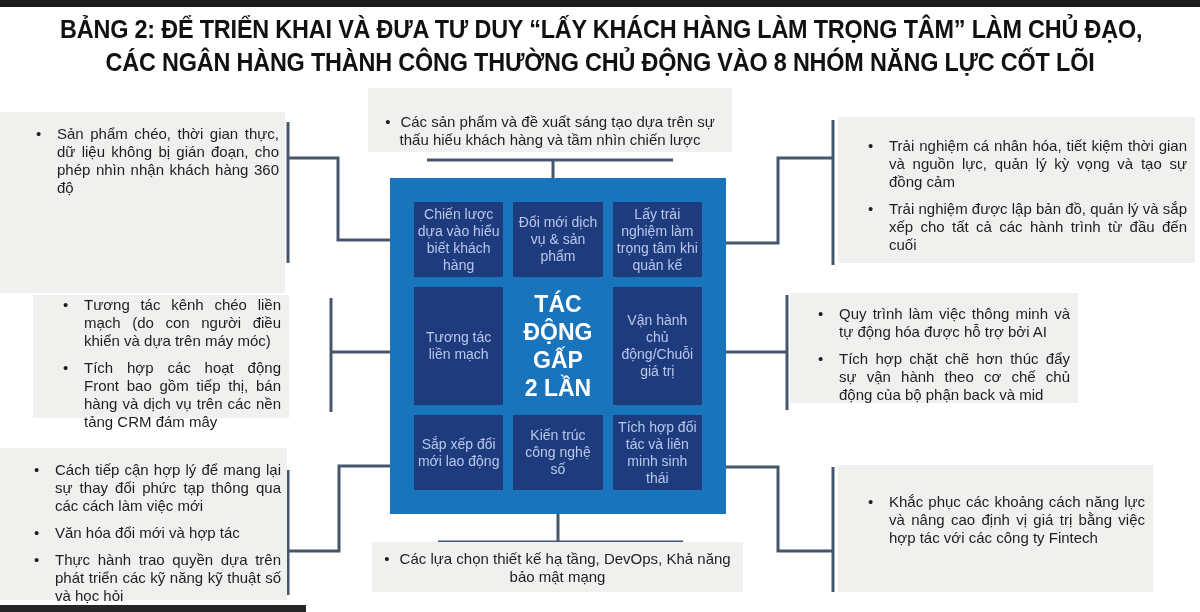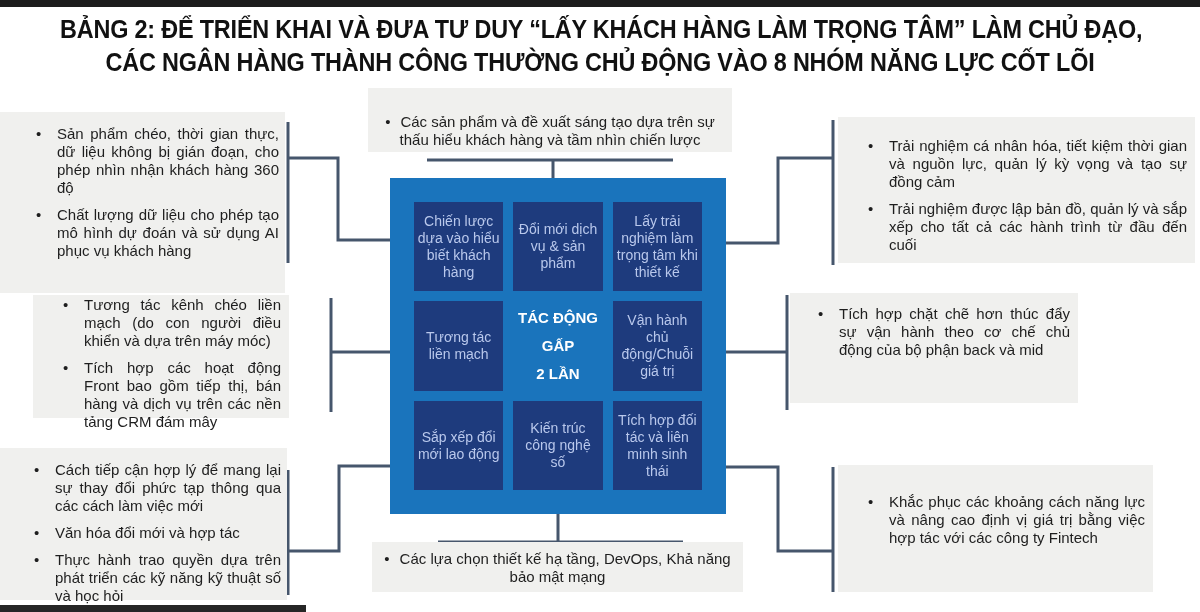--- a/index.html
+++ b/index.html
@@ -56,21 +56,21 @@
   }
   .cell{
     background:var(--cell_navy,#1e3b7d);
     color:var(--cell_text,#b9c8ec);
     font-size:14px;line-height:17px;text-align:center;
     display:flex;align-items:center;justify-content:center;
     padding:3px;overflow:hidden;
   }
   .cell-center{
     background:transparent;color:#ffffff;font-weight:bold;
-    font-size:15px;line-height:28px;white-space:pre-line;overflow:visible;
+    font-size:23px;line-height:28px;white-space:pre-line;overflow:visible;
   }
 </style>
 </head>
 <body>
 
 <div class="abs bar-top"></div>
 <div class="abs bar-bottom"></div>
 
 <div class="abs title">
   <div>BẢNG 2: ĐỂ TRIỂN KHAI VÀ ĐƯA TƯ DUY “LẤY KHÁCH HÀNG LÀM TRỌNG TÂM” LÀM CHỦ ĐẠO,</div>
@@ -103,24 +103,20 @@
   <div class="item">
     <span class="blt"></span><span class="txt">Các sản phẩm và đề xuất sáng tạo dựa trên sự thấu hiểu khách hàng và tầm nhìn chiến lược</span>
   </div>
 </div>
 
 <div id="co-left-top" class="abs co">
   <div class="item">
     <span class="blt"></span>
       <span class="txt">Sản phẩm chéo, thời gian thực, dữ liệu không bị gián đoạn, cho phép nhìn nhận khách hàng 360 độ</span>
   </div>
-  <div class="item">
-    <span class="blt"></span>
-      <span class="txt">Chất lượng dữ liệu cho phép tạo mô hình dự đoán và sử dụng AI phục vụ khách hàng</span>
-  </div>
 </div>
 
 <div id="co-left-mid" class="abs co">
   <div class="item">
     <span class="blt"></span>
       <span class="txt">Tương tác kênh chéo liền mạch (do con người điều khiển và dựa trên máy móc)</span>
   </div>
   <div class="item">
     <span class="blt"></span>
       <span class="txt">Tích hợp các hoạt động Front bao gồm tiếp thị, bán hàng và dịch vụ trên các nền tảng CRM đám mây</span>
@@ -149,41 +145,45 @@
   </div>
   <div class="item">
     <span class="blt"></span>
       <span class="txt">Trải nghiệm được lập bản đồ, quản lý và sắp xếp cho tất cả các hành trình từ đầu đến cuối</span>
   </div>
 </div>
 
 <div id="co-right-mid" class="abs co">
   <div class="item">
     <span class="blt"></span>
+      <span class="txt">Quy trình làm việc thông minh và tự động hóa được hỗ trợ bởi AI</span>
+  </div>
+  <div class="item">
+    <span class="blt"></span>
       <span class="txt">Tích hợp chặt chẽ hơn thúc đẩy sự vận hành theo cơ chế chủ động của bộ phận back và mid</span>
   </div>
 </div>
 
 <div id="co-right-bot" class="abs co">
   <div class="item">
     <span class="blt"></span>
       <span class="txt">Khắc phục các khoảng cách năng lực và nâng cao định vị giá trị bằng việc hợp tác với các công ty Fintech</span>
   </div>
 </div>
 
 <div id="co-bottom" class="abs co co-centered">
   <div class="item">
     <span class="blt"></span><span class="txt">Các lựa chọn thiết kế hạ tầng, DevOps, Khả năng bảo mật mạng</span>
   </div>
 </div>
 
 <div class="abs grid">
   <div class="cell">Chiến lược dựa vào hiểu biết khách hàng</div>
   <div class="cell">Đổi mới dịch vụ &amp; sản phẩm</div>
-  <div class="cell">Lấy trải nghiệm làm trọng tâm khi thiết kế</div>
+  <div class="cell">Lấy trải nghiệm làm trọng tâm khi quản kế</div>
   <div class="cell">Tương tác liền mạch</div>
   <div class="cell cell-center">TÁC ĐỘNG
 GẤP
 2 LẦN</div>
   <div class="cell">Vận hành chủ động/Chuỗi giá trị</div>
   <div class="cell">Sắp xếp đổi mới lao động</div>
   <div class="cell">Kiến trúc công nghệ số</div>
   <div class="cell">Tích hợp đối tác và liên minh sinh thái</div>
 </div>
 

